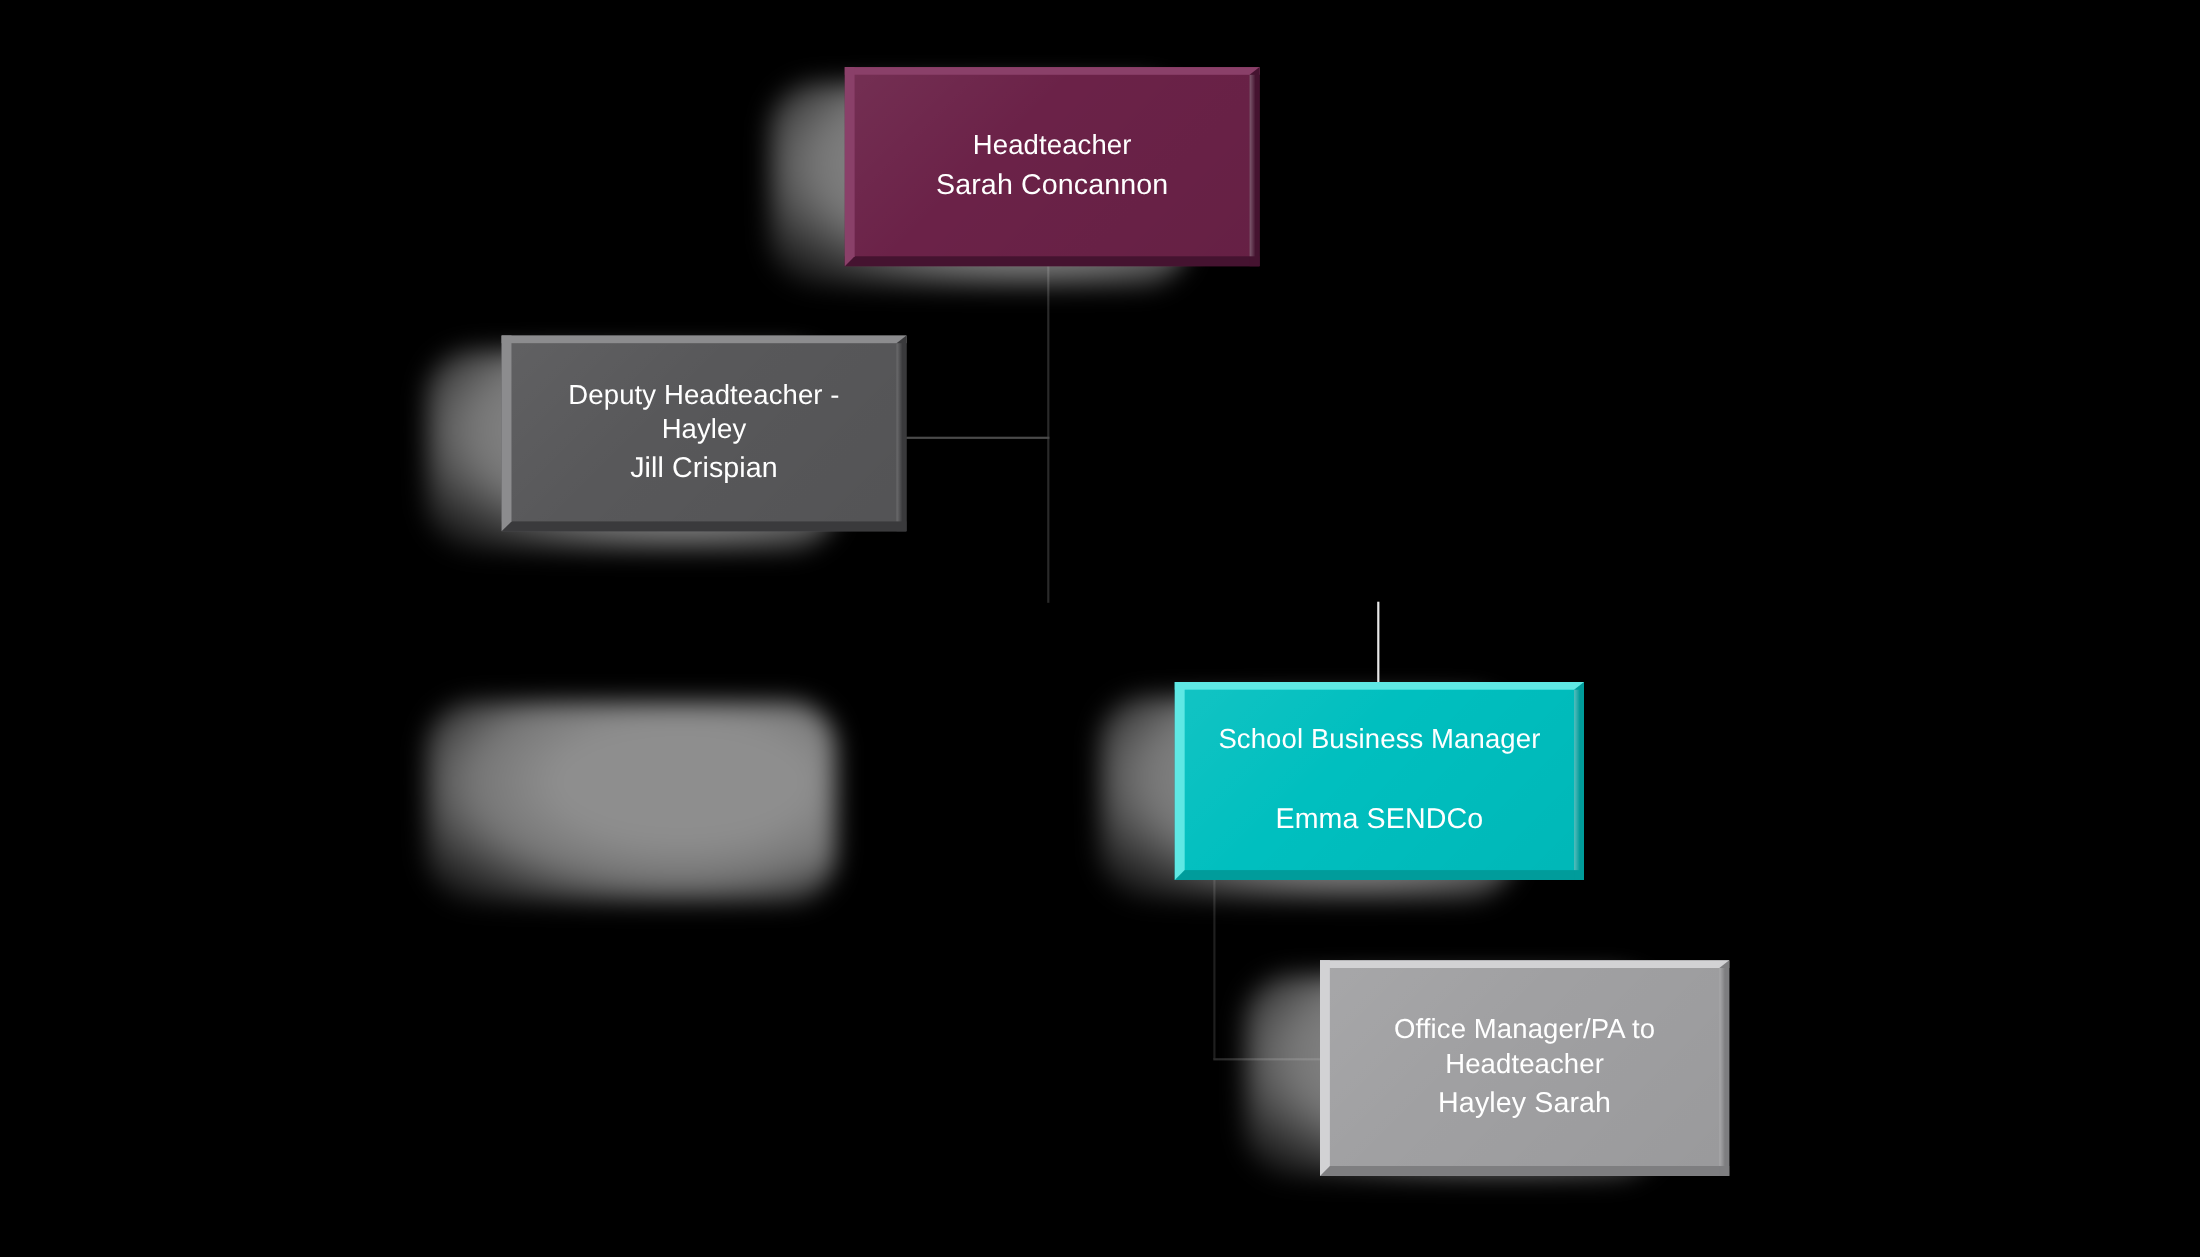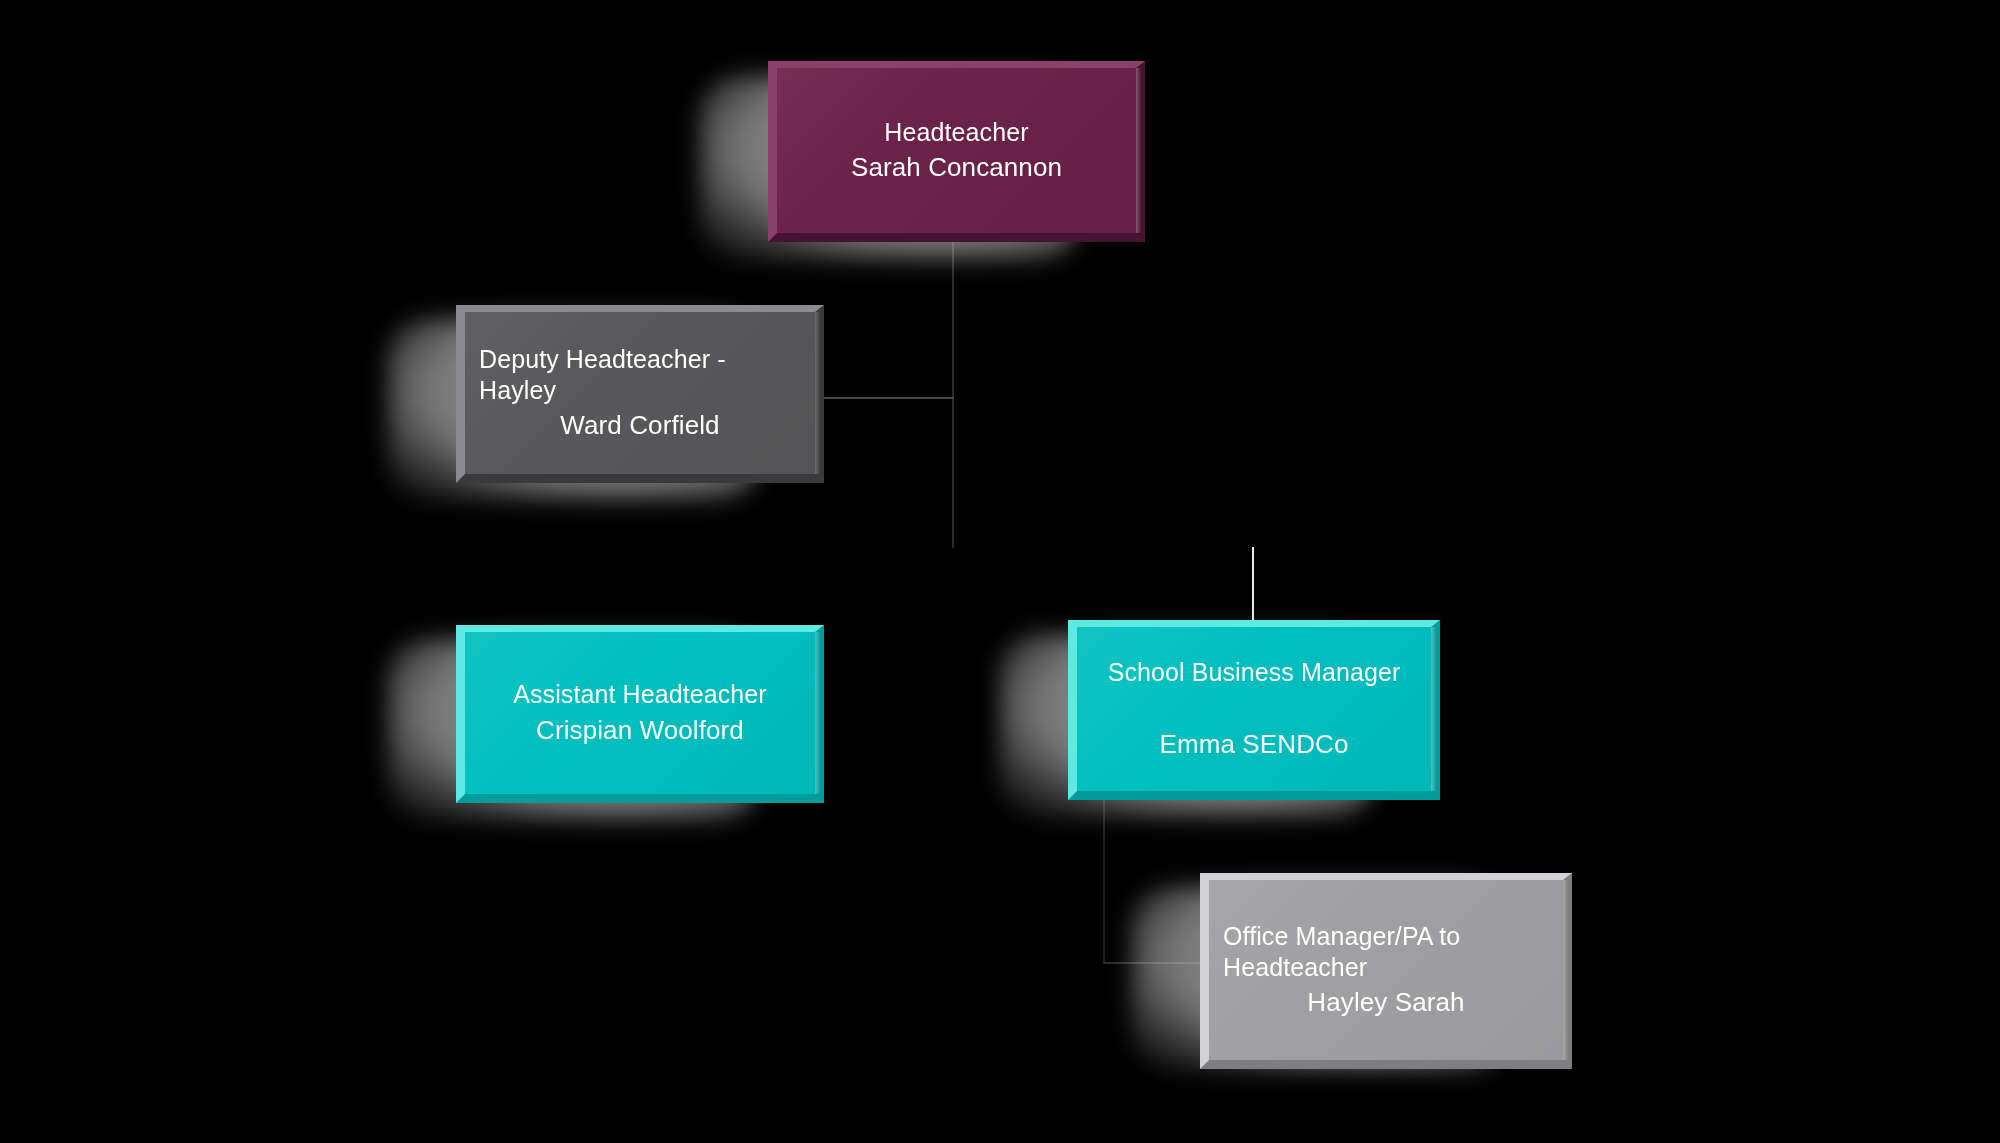--- a/index.html
+++ b/index.html
@@ -49,20 +49,21 @@
   }
 
   
   .node {
     position: absolute;
     box-sizing: border-box;
     display: flex;
     flex-direction: column;
     align-items: center;
     justify-content: center;
+    text-align: center;
     z-index: 3;
     border-style: solid;
     border-width: 7px 9px 9px 9px;
     color: #ffffff;
     line-height: 1.23;
     padding: 0 14px;
   }
 
   .node .role {
     font-size: 25px;
@@ -154,27 +155,23 @@
   <div class="node-shadow" style="left:1000px; top:633px; width:376px; height:184px;"></div>
   <div class="node-shadow" style="left:1132px; top:886px; width:376px; height:184px;"></div>
 
   <div class="node maroon" style="left:768px; top:61px; width:377px; height:181px;">
     <span class="role">Headteacher</span>
     <span class="person">Sarah Concannon</span>
   </div>
 
   <div class="node darkgrey" style="left:456px; top:305px; width:368px; height:178px;">
     <span class="role">Deputy Headteacher - Hayley</span>
-    <span class="person">Ward Corfield</span>
+    <span class="person">Jill Crispian</span>
   </div>
 
-  <div class="node teal" style="left:456px; top:625px; width:368px; height:178px;">
-    <span class="role">Assistant Headteacher</span>
-    <span class="person">Crispian Woolford</span>
-  </div>
 
   <div class="node teal" style="left:1068px; top:620px; width:372px; height:180px;gap:36px;">
     <span class="role">School Business Manager</span>
     <span class="person">Emma SENDCo</span>
   </div>
 
   <div class="node lightgrey" style="left:1200px; top:873px; width:372px; height:196px;">
     <span class="role">Office Manager/PA to Headteacher</span>
     <span class="person">Hayley Sarah</span>
   </div>

